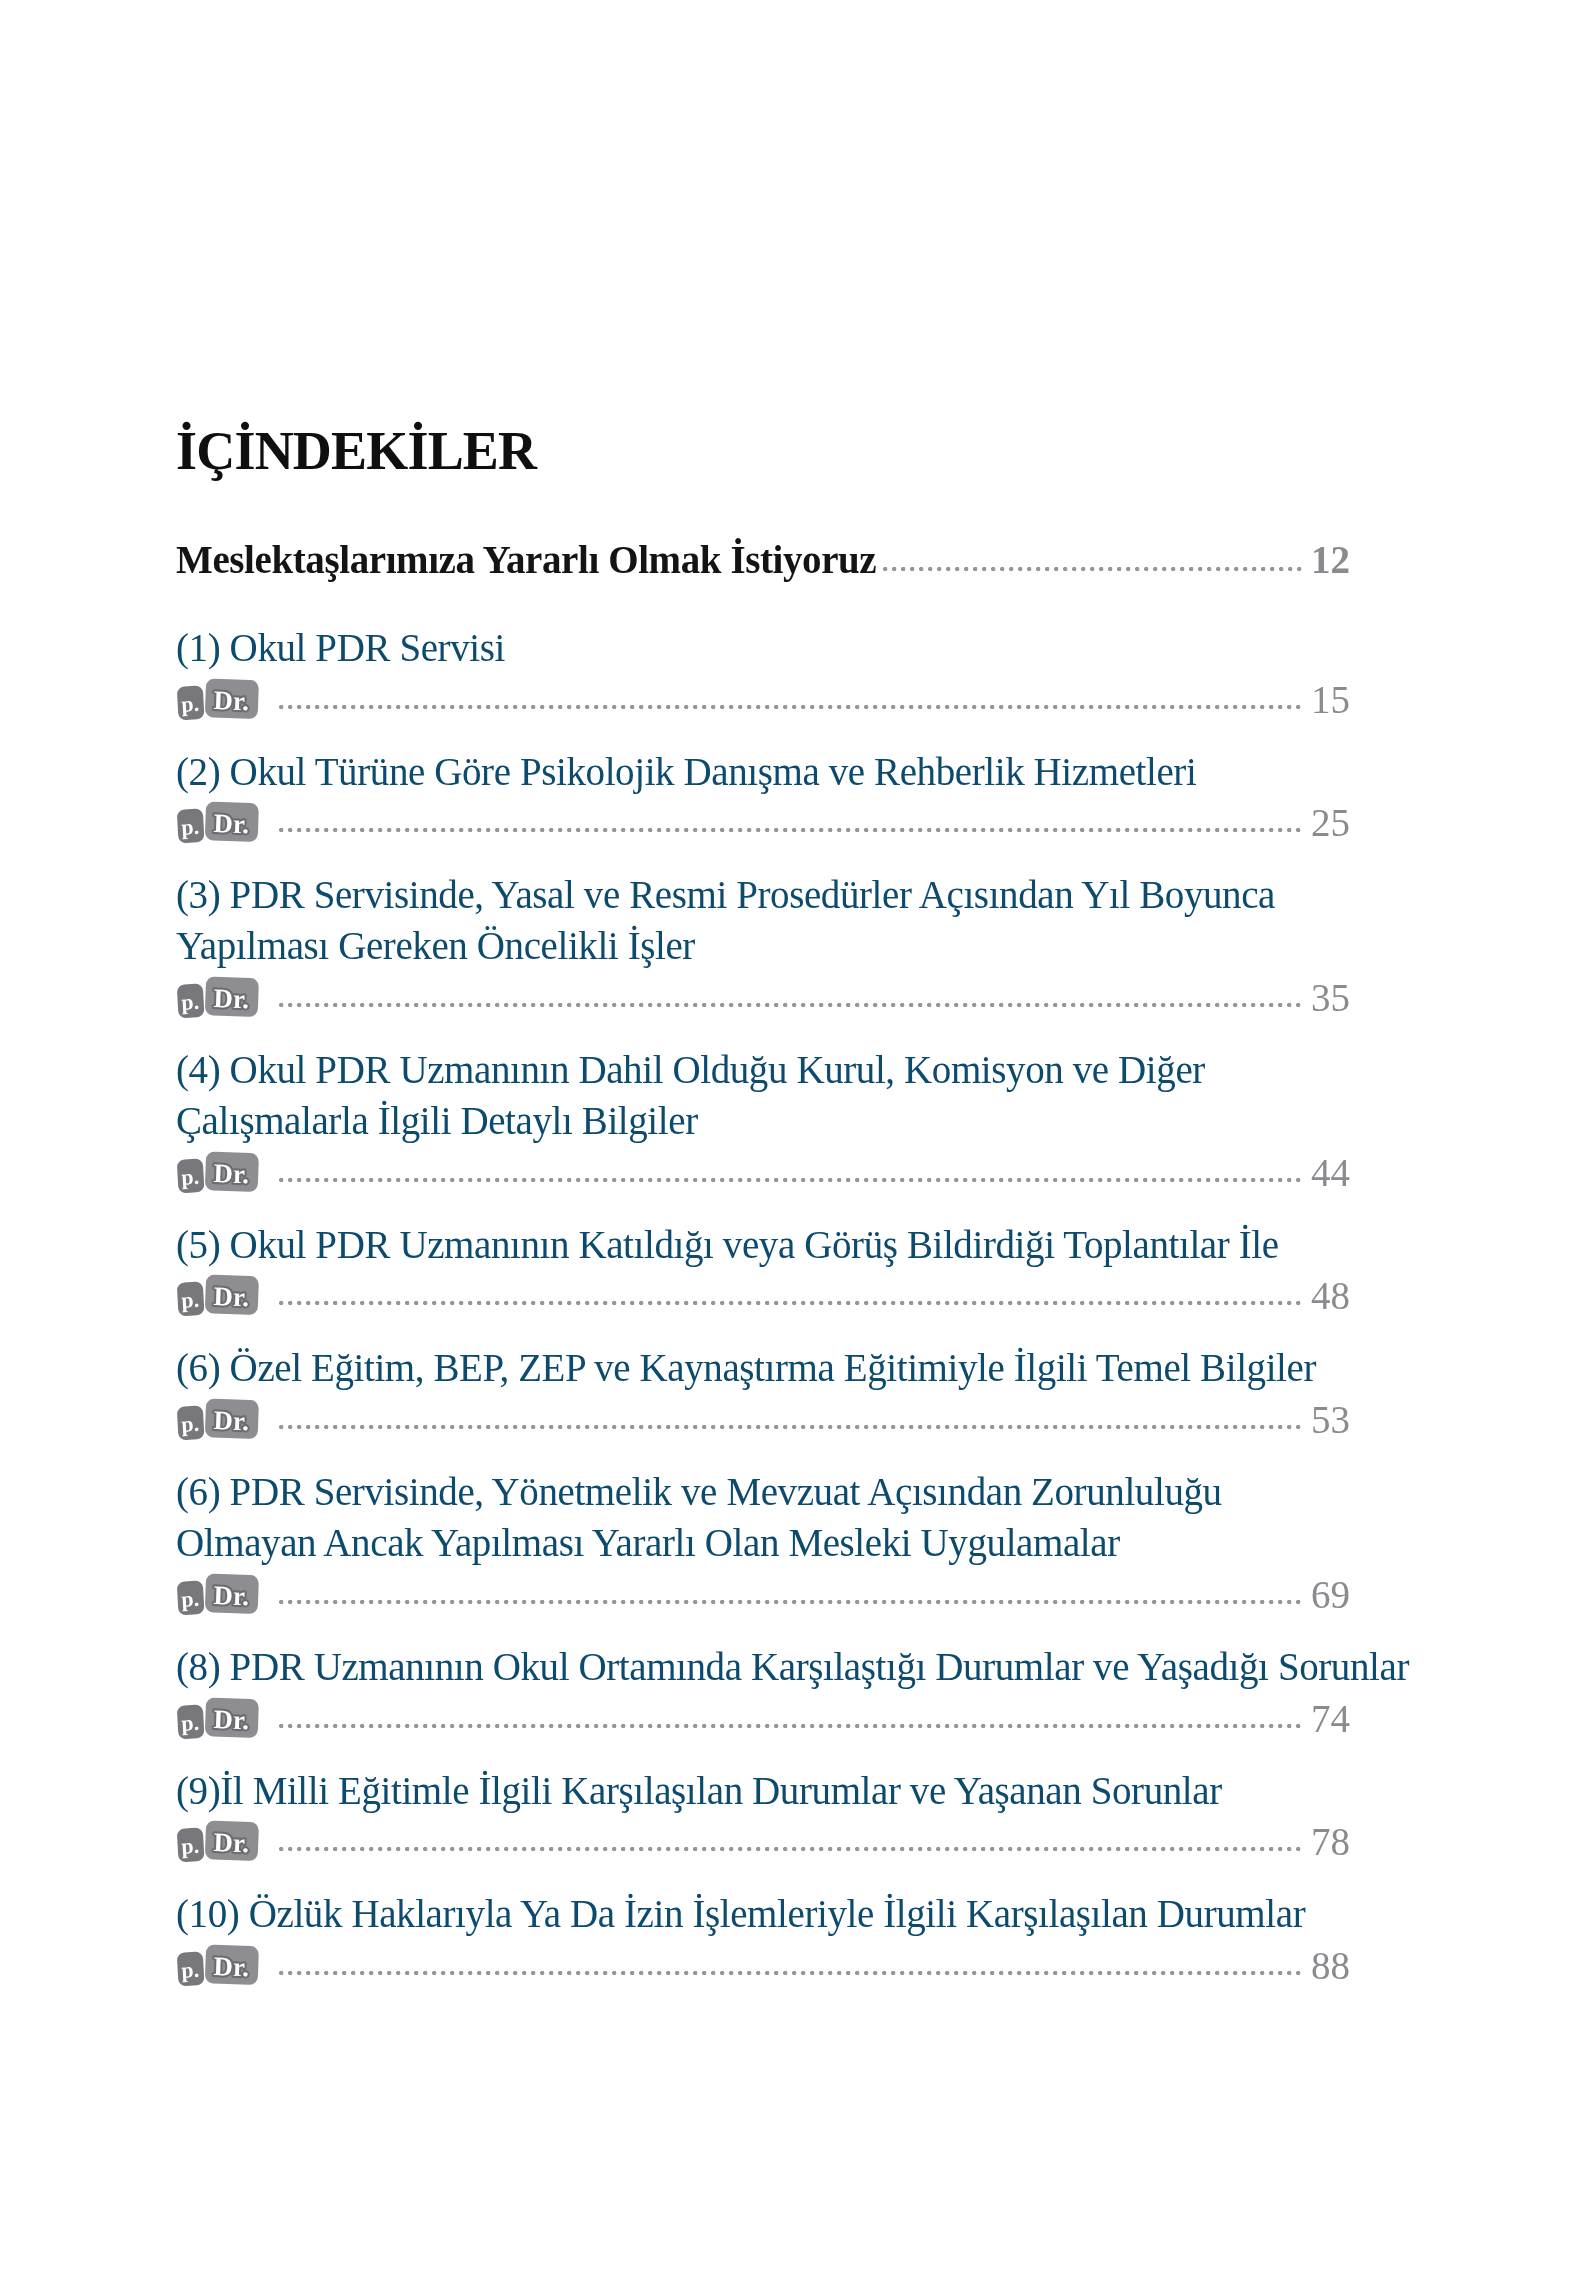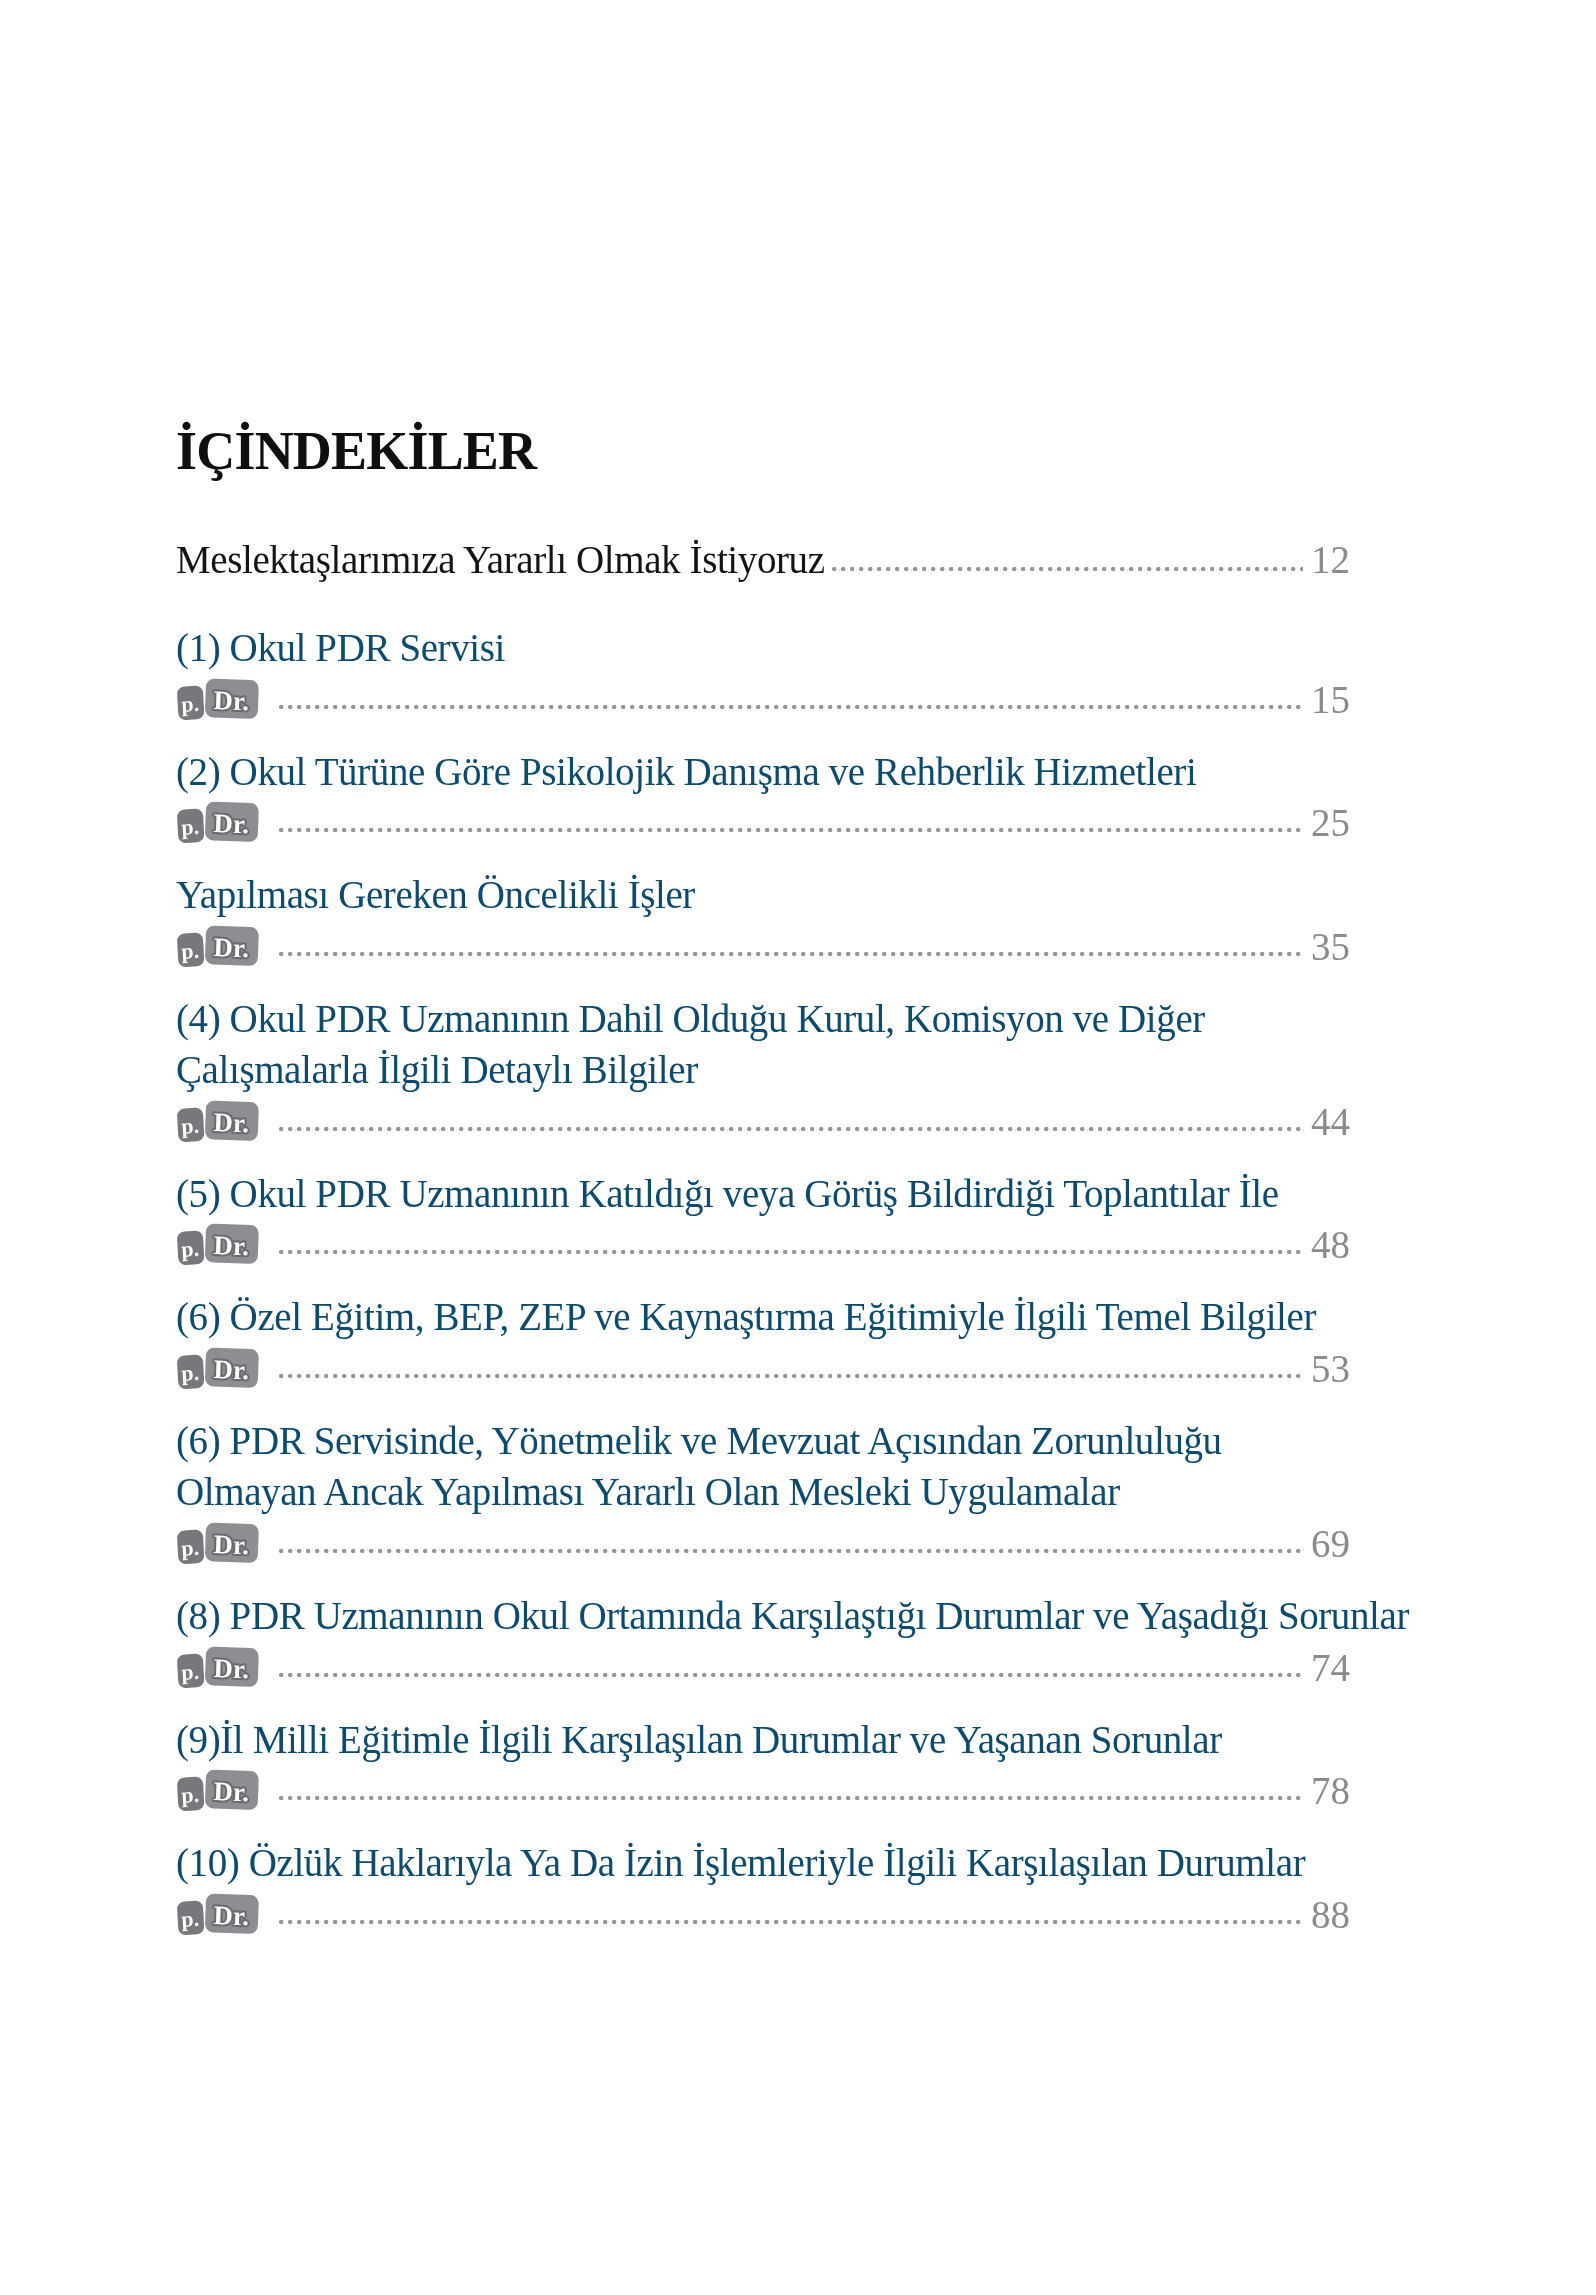--- a/index.html
+++ b/index.html
@@ -23,21 +23,21 @@
   .toc-title {
     margin: 0 0 52px 0;
     font-weight: bold;
     font-size: 54px;
     line-height: 61px;
     letter-spacing: -0.8px;
     color: #0f0f0f;
   }
   .entries { width: 1174px; }
   .entry { margin-bottom: 22px; }
-  .entry.no-icon { margin-bottom: 37px; }
+  .entry.no-icon { margin-bottom: 37px; font-weight: bold; }
   .title-line {
     font-size: 39px;
     line-height: 51px;
     letter-spacing: -0.4px;
     color: #0c4a6e;
     white-space: nowrap;
   }
   .inline-row {
     display: flex;
     align-items: stretch;
@@ -142,20 +142,21 @@
           </g>
         </svg>
       </span>
       <span class="dots"></span>
       <span class="page-num">25</span>
     </div>
   </div>
 
   <div class="entry">
     <div class="title-lines">
+          <div class="title-line">(3) PDR Servisinde, Yasal ve Resmi Prosedürler Açısından Yıl Boyunca</div>
           <div class="title-line">Yapılması Gereken Öncelikli İşler</div>
         </div>
     <div class="leader-row">
       <span class="pdr-icon">
         <svg viewBox="0 0 100 56" xmlns="http://www.w3.org/2000/svg" aria-hidden="true">
           <g transform="rotate(-3 18 34)">
             <rect x="2" y="12" width="31" height="40" rx="9" fill="#77777c"></rect>
             <text x="17" y="42" text-anchor="middle" font-family="Liberation Serif, DejaVu Serif, serif" font-size="26" font-weight="bold" fill="#ffffff">p.</text>
           </g>
           <g transform="rotate(2 64 28)">

